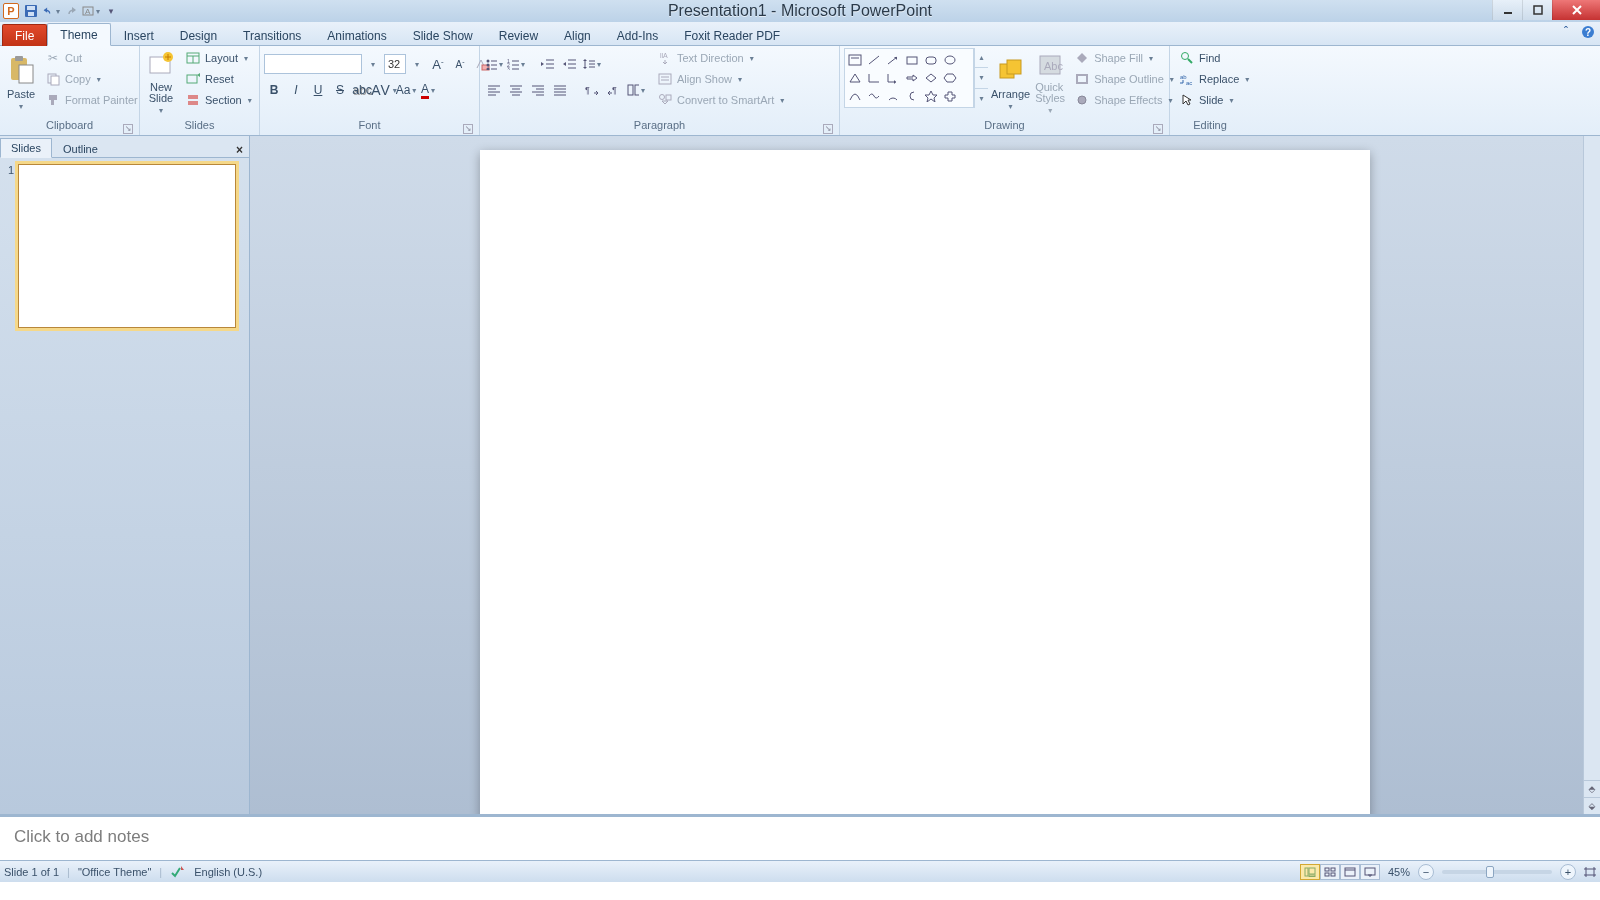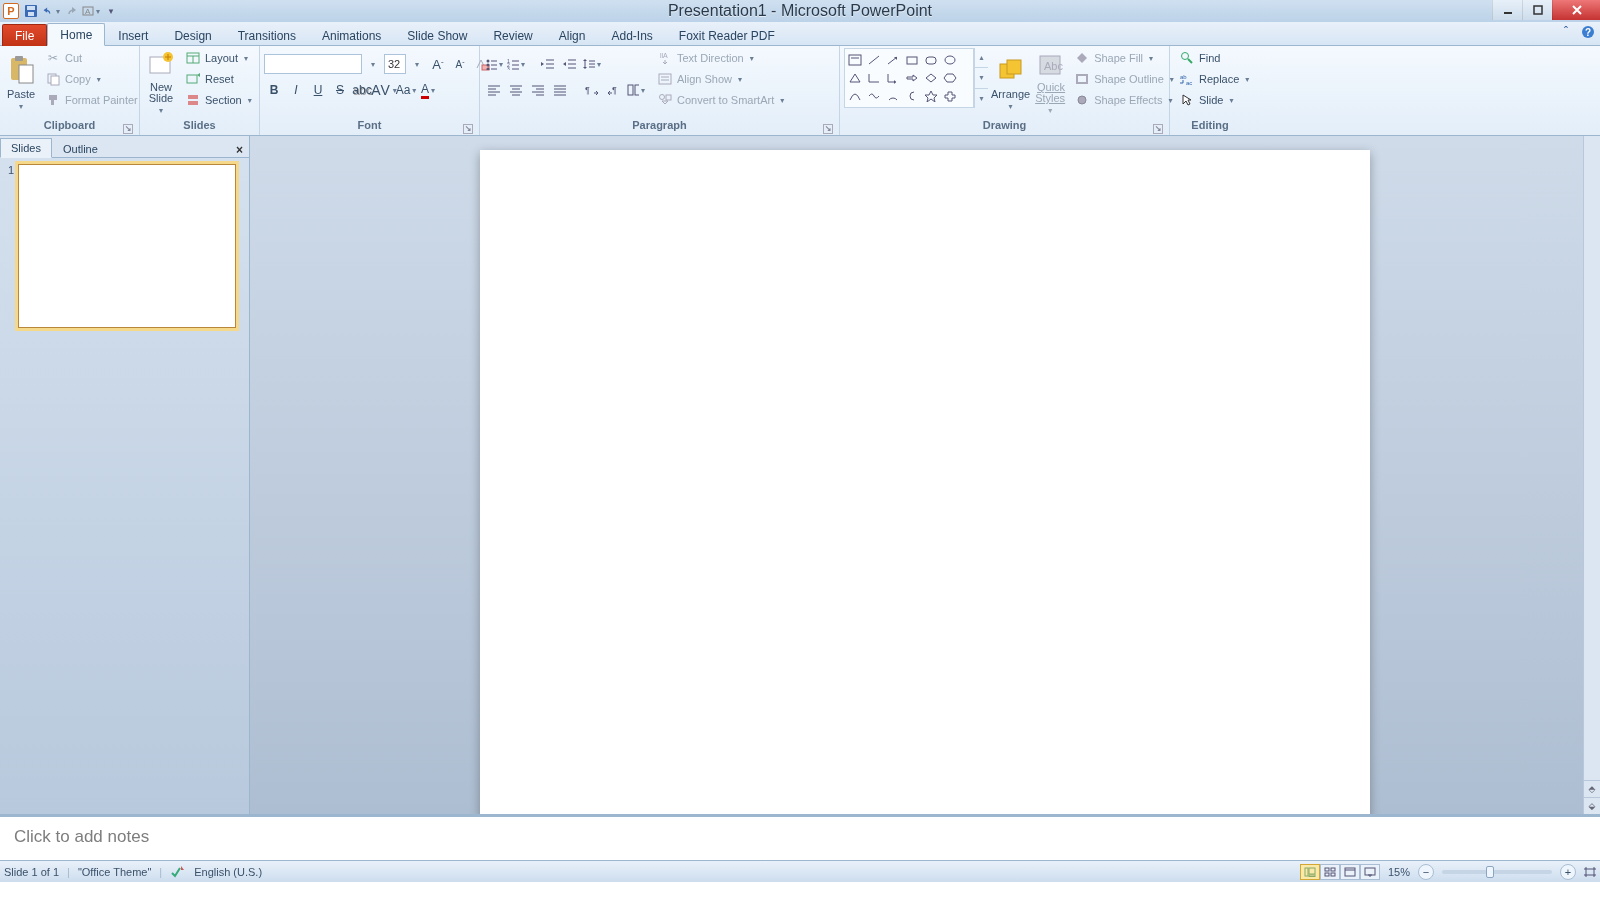--- a/index.html
+++ b/index.html
@@ -20,21 +20,21 @@
 .tab { padding:4px 12px 3px; font-size:12px; color:#2a4560; cursor:default; border:1px solid transparent; border-bottom:none; position:relative; top:1px;}
 .tab.file { background:linear-gradient(#e24a2c,#c23316); color:#fff; border-color:#a02810; border-radius:2px 2px 0 0; margin-left:2px;}
 .tab.active { background:#f4f9fe; border-color:#9db6d0; border-bottom:1px solid #f4f9fe; border-radius:2px 2px 0 0;}
 .tabs-right { position:absolute; right:4px; top:2px; display:flex; gap:6px; }
 .tabs-right .sm { width:16px; height:16px; display:flex; align-items:center; justify-content:center; color:#2a5a9a; }
 
 
 .ribbon { height:90px; background:linear-gradient(#f4f9fe,#e3eef9); border-bottom:1px solid #9db6d0; display:flex; }
 .group { border-right:1px solid #c4d5e6; display:flex; flex-direction:column; padding:2px 4px 0; position:relative;}
 .group-body { flex:1; display:flex; align-items:flex-start; gap:2px; }
-.group-label { height:16px; font-size:11px; color:#5a6f86; text-align:center; position:relative;font-weight:bold;}
+.group-label { height:16px; font-size:11px; color:#5a6f86; text-align:center; position:relative;}
 .group-label .launcher { position:absolute; right:2px; bottom:1px; width:10px; height:10px; border:1px solid #aab; font-size:8px; line-height:7px; color:#889; text-align:center;}
 .big-btn { display:flex; flex-direction:column; align-items:center; justify-content:center; width:44px; height:68px; border:1px solid transparent; border-radius:3px; font-size:11px; color:#3a516a; gap:2px;}
 .big-btn .ic { width:32px; height:32px; display:flex; align-items:center; justify-content:center; }
 .col { display:flex; flex-direction:column; gap:1px; }
 .sm-btn { height:20px; display:flex; align-items:center; gap:4px; padding:0 4px; font-size:11px; color:#3a516a; border:1px solid transparent; border-radius:2px; white-space:nowrap;}
 .sm-btn.disabled { color:#9aa7b5; }
 .sm-ic { width:16px; height:16px; display:inline-flex; align-items:center; justify-content:center; font-size:12px; }
 .dd-arrow::after { content:"▾"; font-size:8px; color:#6a7f95; margin-left:2px;}
 .font-combo { display:flex; align-items:center; }
 .font-combo input { height:20px; border:1px solid #acc3db; background:#fff; font-size:11px; padding:0 3px; color:#333;}
@@ -129,21 +129,21 @@
     <div class="wc close">
         <svg width="14" height="12">
           <path d="M3 2 L11 10 M11 2 L3 10" stroke="#fff" stroke-width="2"></path>
         </svg>
       </div>
   </div>
 </div>
 
 <div class="tabs-row">
   <div class="tab file">File</div>
-  <div class="tab active">Home</div>
+  <div class="tab active">Theme</div>
   <div class="tab">Insert</div>
   <div class="tab">Design</div>
   <div class="tab">Transitions</div>
   <div class="tab">Animations</div>
   <div class="tab">Slide Show</div>
   <div class="tab">Review</div>
   <div class="tab">Align</div>
   <div class="tab">Add-Ins</div>
   <div class="tab">Foxit Reader PDF</div>
   <div class="tabs-right">
@@ -554,21 +554,21 @@
         <span>Arrange</span>
           <span style="font-size:8px;color:#6a7f95;">▾</span>
       </div>
       <div class="big-btn" style="color:#9aa7b5;">
         <div class="ic">
             <svg width="26" height="24">
               <rect x="3" y="3" width="20" height="18" fill="#d5dbe0" stroke="#aab"></rect>
               <text x="7" y="17" font-size="11" fill="#aab">Abc</text>
             </svg>
           </div>
-        <span style="white-space:pre-line;text-align:right;line-height:1;text-decoration:underline;">Quick
+        <span style="white-space:pre-line;text-align:left;line-height:1;">Quick
 Styles</span>
           <span style="font-size:8px;">▾</span>
       </div>
       <div class="col">
         <div class="sm-btn disabled dd-arrow">
             <span class="sm-ic">
               <svg width="14" height="12">
                 <path d="M7 1 L12 6 L7 11 L2 6 Z" fill="#aab"></path>
               </svg>
             </span>
@@ -697,21 +697,21 @@
         </svg>
       </div>
     <div class="vb">
         <svg width="12" height="10">
           <rect x="1" y="1" width="10" height="7" fill="none" stroke="#557"></rect>
           <line x1="4" y1="8" x2="8" y2="8" stroke="#557"></line>
           <line x1="6" y1="8" x2="6" y2="10" stroke="#557"></line>
         </svg>
       </div>
   </div>
-  <span>15%</span>
+  <span>45%</span>
   <div class="zoom-btn">−</div>
   <div class="zoom-slider">
       <div class="zthumb"></div>
     </div>
   <div class="zoom-btn">+</div>
   <div class="vb" style="border-radius:2px;">
       <svg width="12" height="10">
         <rect x="2" y="2" width="8" height="6" fill="none" stroke="#557"></rect>
         <path d="M1 1 L3 1 M1 1 L1 3 M11 1 L9 1 M11 1 L11 3 M1 9 L3 9 M1 9 L1 7 M11 9 L9 9 M11 9 L11 7" stroke="#557"></path>
       </svg>

